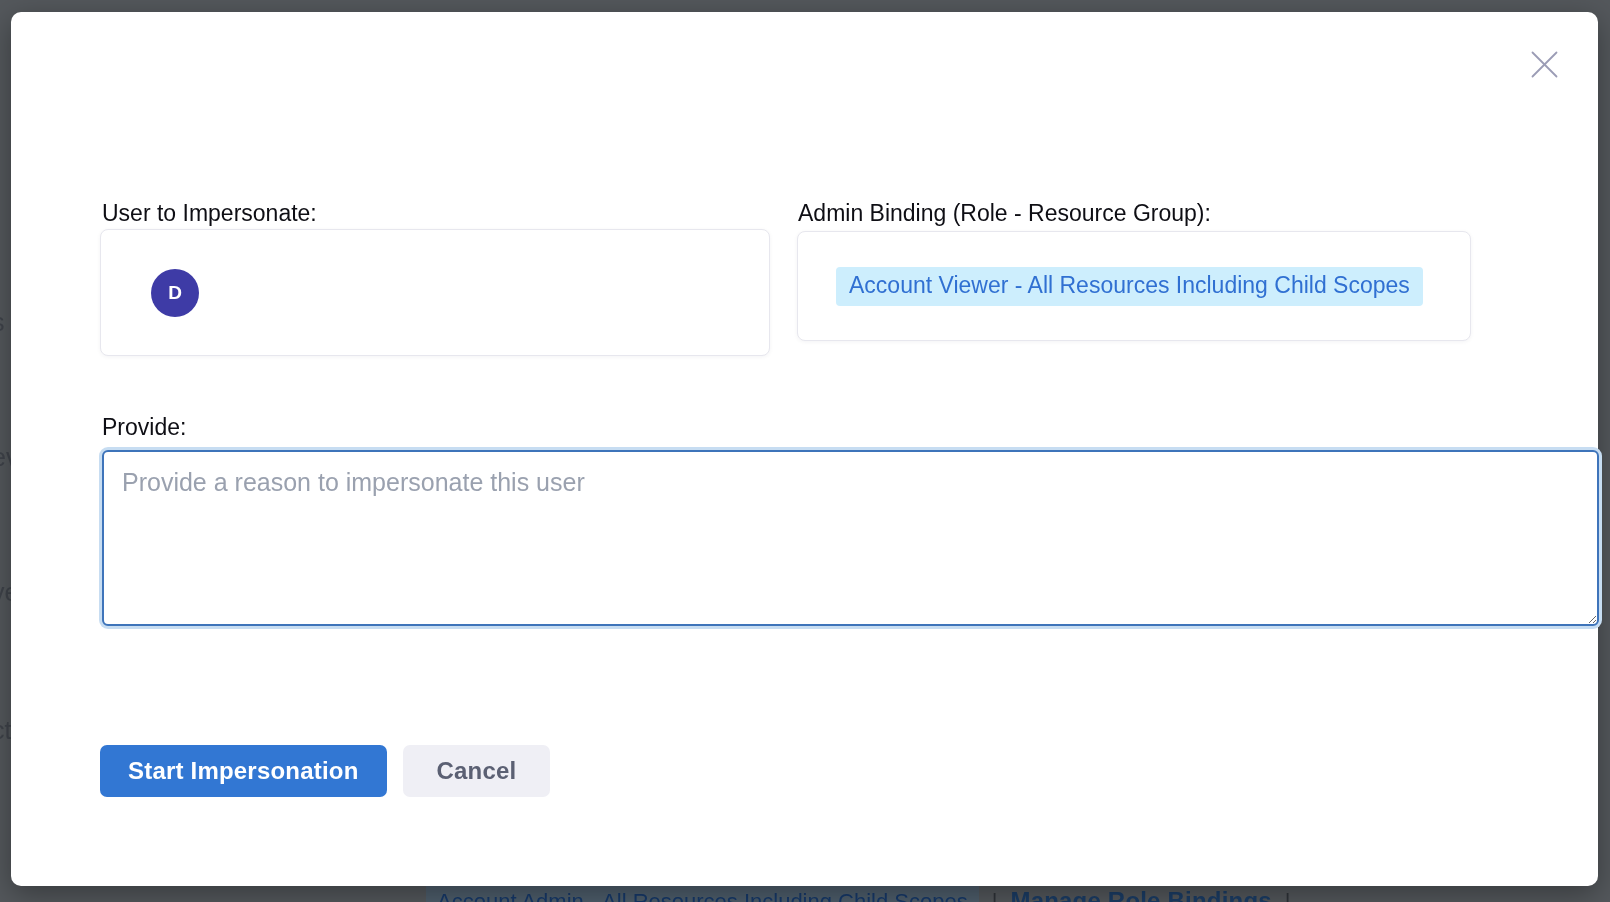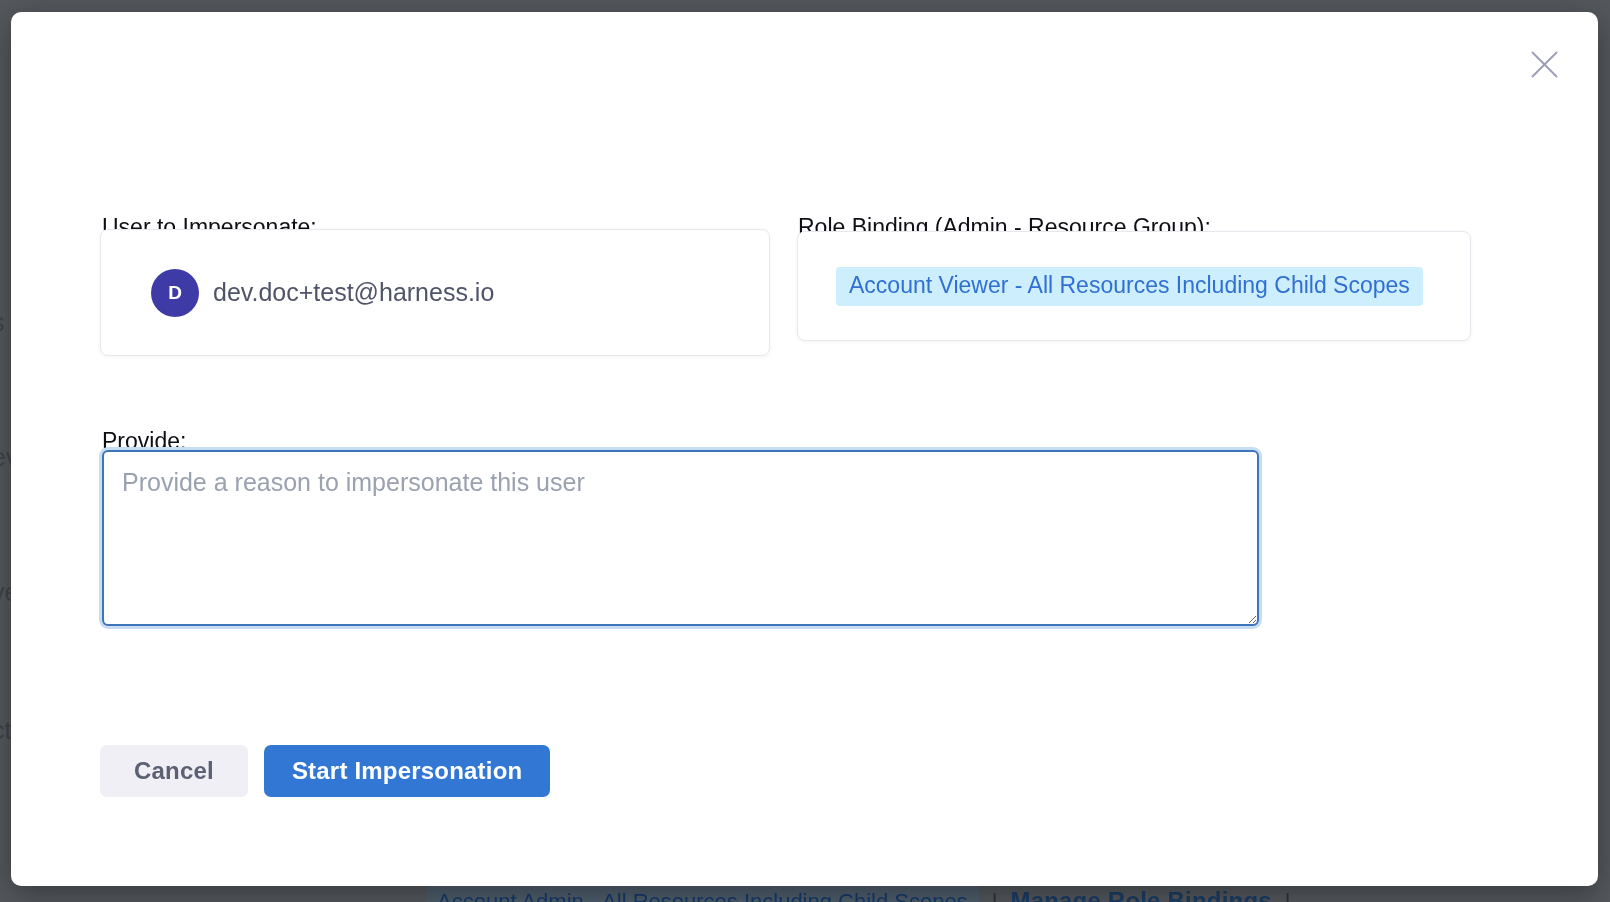--- a/index.html
+++ b/index.html
@@ -66,21 +66,20 @@
     left: 84px; top: 72px;
     font-size: 31px;
     font-weight: 700;
     color: #1C1C28;
     letter-spacing: -0.2px;
   }
   .field-label {
     position: absolute;
     font-size: 23px;
     color: #0E0E14;
-    margin-top: 14px;
   }
   .label-user { left: 91px; top: 188px; }
   .label-role { left: 787px; top: 188px; }
   .label-reason { left: 91px; top: 402px; }
 
   .card {
     position: absolute;
     background: #ffffff;
     border: 1px solid #E7E7EE;
     border-radius: 8px;
@@ -109,21 +108,21 @@
     background: #CDEEFD;
     color: #3070D2;
     font-size: 23px;
     padding: 5px 13px 7px 13px;
     border-radius: 4px;
   }
 
   .reason-textarea {
     position: absolute;
     left: 91px; top: 438px;
-    width: 1157px; height: 176px;
+    width: 1497px; height: 176px;
     border: 2px solid #3E74BA;
     border-radius: 6px;
     box-shadow: 0 0 0 3px #C7DDF2;
     padding: 16px 18px;
     font-family: "Liberation Sans", sans-serif;
     font-size: 25px;
     color: #33363f;
     outline: none;
     resize: both;
   }
@@ -173,29 +172,28 @@
     <svg width="27" height="27" viewBox="0 0 27 27">
       <line x1="1.5" y1="1.5" x2="25.5" y2="25.5" stroke="#9B9CB5" stroke-width="1.8" stroke-linecap="round"></line>
       <line x1="25.5" y1="1.5" x2="1.5" y2="25.5" stroke="#9B9CB5" stroke-width="1.8" stroke-linecap="round"></line>
     </svg>
   </button>
 
 
   <div class="field-label label-user">User to Impersonate:</div>
   <div class="card card-user">
     <div class="avatar">D</div>
-    <div class="user-email">dev.doc+test@harness.io</div>
   </div>
 
-  <div class="field-label label-role">Role Binding (Admin - Resource Group):</div>
+  <div class="field-label label-role">Admin Binding (Role - Resource Group):</div>
   <div class="card card-role">
     <span class="role-tag">Account Viewer - All Resources Including Child Scopes</span>
   </div>
 
   <div class="field-label label-reason">Provide:</div>
   <textarea class="reason-textarea" placeholder="Provide a reason to impersonate this user" style=""></textarea>
 
   <div class="actions">
+    <button class="btn btn-primary">Start Impersonation</button>
     <button class="btn btn-cancel">Cancel</button>
-    <button class="btn btn-primary">Start Impersonation</button>
   </div>
 
 </div>
 
 </body></html>

